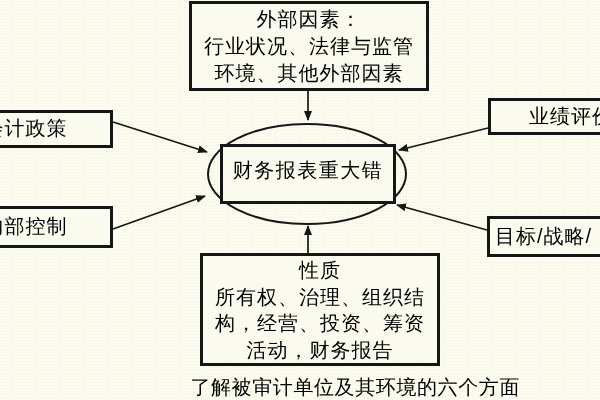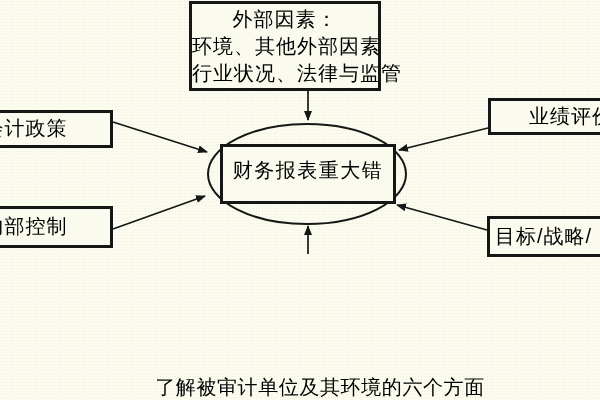--- a/index.html
+++ b/index.html
@@ -23,21 +23,21 @@
   .box {
     position: absolute;
     box-sizing: border-box;
     border: 3px solid #161616;
     background: #fbfaef;
     text-align: center;
     z-index: 2;
     white-space: nowrap;
   }
   .box-external {
-    left: 189px; top: 1px; width: 192px; height: 90px;
+    left: 189px; top: 1px; width: 240px; height: 90px;
     font-size: 20px; line-height: 27px; padding-top: 2px; letter-spacing: 1px;
   }
   .box-center {
     left: 220px; top: 144px; width: 176px; height: 60px;
     font-size: 20px; line-height: 26px; padding-top: 10px; letter-spacing: 1.5px;
   }
   .box-nature {
     left: 200px; top: 253px; width: 240px; height: 113px;
     font-size: 20px; line-height: 26.5px; padding-top: 1px; letter-spacing: 1px;
   }
@@ -54,21 +54,21 @@
     font-size: 20px; line-height: 30px; letter-spacing: 1px;
   }
   .box-obj {
     left: 487px; top: 216px; width: 170px; height: 41px;
     font-size: 20px; line-height: 34px; letter-spacing: 1px;
     text-align: left; padding-left: 5px;
   }
   .caption {
     position: absolute;
     left: 120px; top: 374px; width: 400px;
-    text-align: center;
+    text-align: right;
     font-size: 20px; letter-spacing: 0.6px;
     z-index: 2;
     white-space: nowrap;
   }
 </style>
 </head>
 <body>
 
 <div class="stage">
 
@@ -82,22 +82,22 @@
     <line x1="308" y1="91" x2="308" y2="120" stroke="#161616" stroke-width="1.7" marker-end="url(#ah)"></line>
     <line x1="308" y1="254" x2="308" y2="226" stroke="#161616" stroke-width="1.7" marker-end="url(#ah)"></line>
     <line x1="113" y1="122" x2="207" y2="152" stroke="#161616" stroke-width="1.7" marker-end="url(#ah)"></line>
     <line x1="113" y1="229" x2="205" y2="196" stroke="#161616" stroke-width="1.7" marker-end="url(#ah)"></line>
     <line x1="488" y1="128" x2="399" y2="150" stroke="#161616" stroke-width="1.7" marker-end="url(#ah)"></line>
     <line x1="487" y1="230" x2="397" y2="205" stroke="#161616" stroke-width="1.7" marker-end="url(#ah)"></line>
   </svg>
 
   <div class="box box-external">
     <div>外部因素：</div>
+    <div>行业状况、法律与监管</div>
     <div>环境、其他外部因素</div>
-    <div>行业状况、法律与监管</div>
   </div>
 
   <div class="box box-acct">
     <span>会计政策</span>
   </div>
 
   <div class="box box-ic">
     <span>内部控制</span>
   </div>
 
@@ -106,16 +106,22 @@
   </div>
 
   <div class="box box-obj">
     <span>目标/战略/</span>
   </div>
 
   <div class="box box-center">
     <div>财务报表重大错</div>
   </div>
 
+  <div class="box box-nature">
+    <div>性质</div>
+    <div>所有权、治理、组织结</div>
+    <div>构，经营、投资、筹资</div>
+    <div>活动，财务报告</div>
+  </div>
 
   <div class="caption">了解被审计单位及其环境的六个方面</div>
 
 </div>
 
 </body></html>

